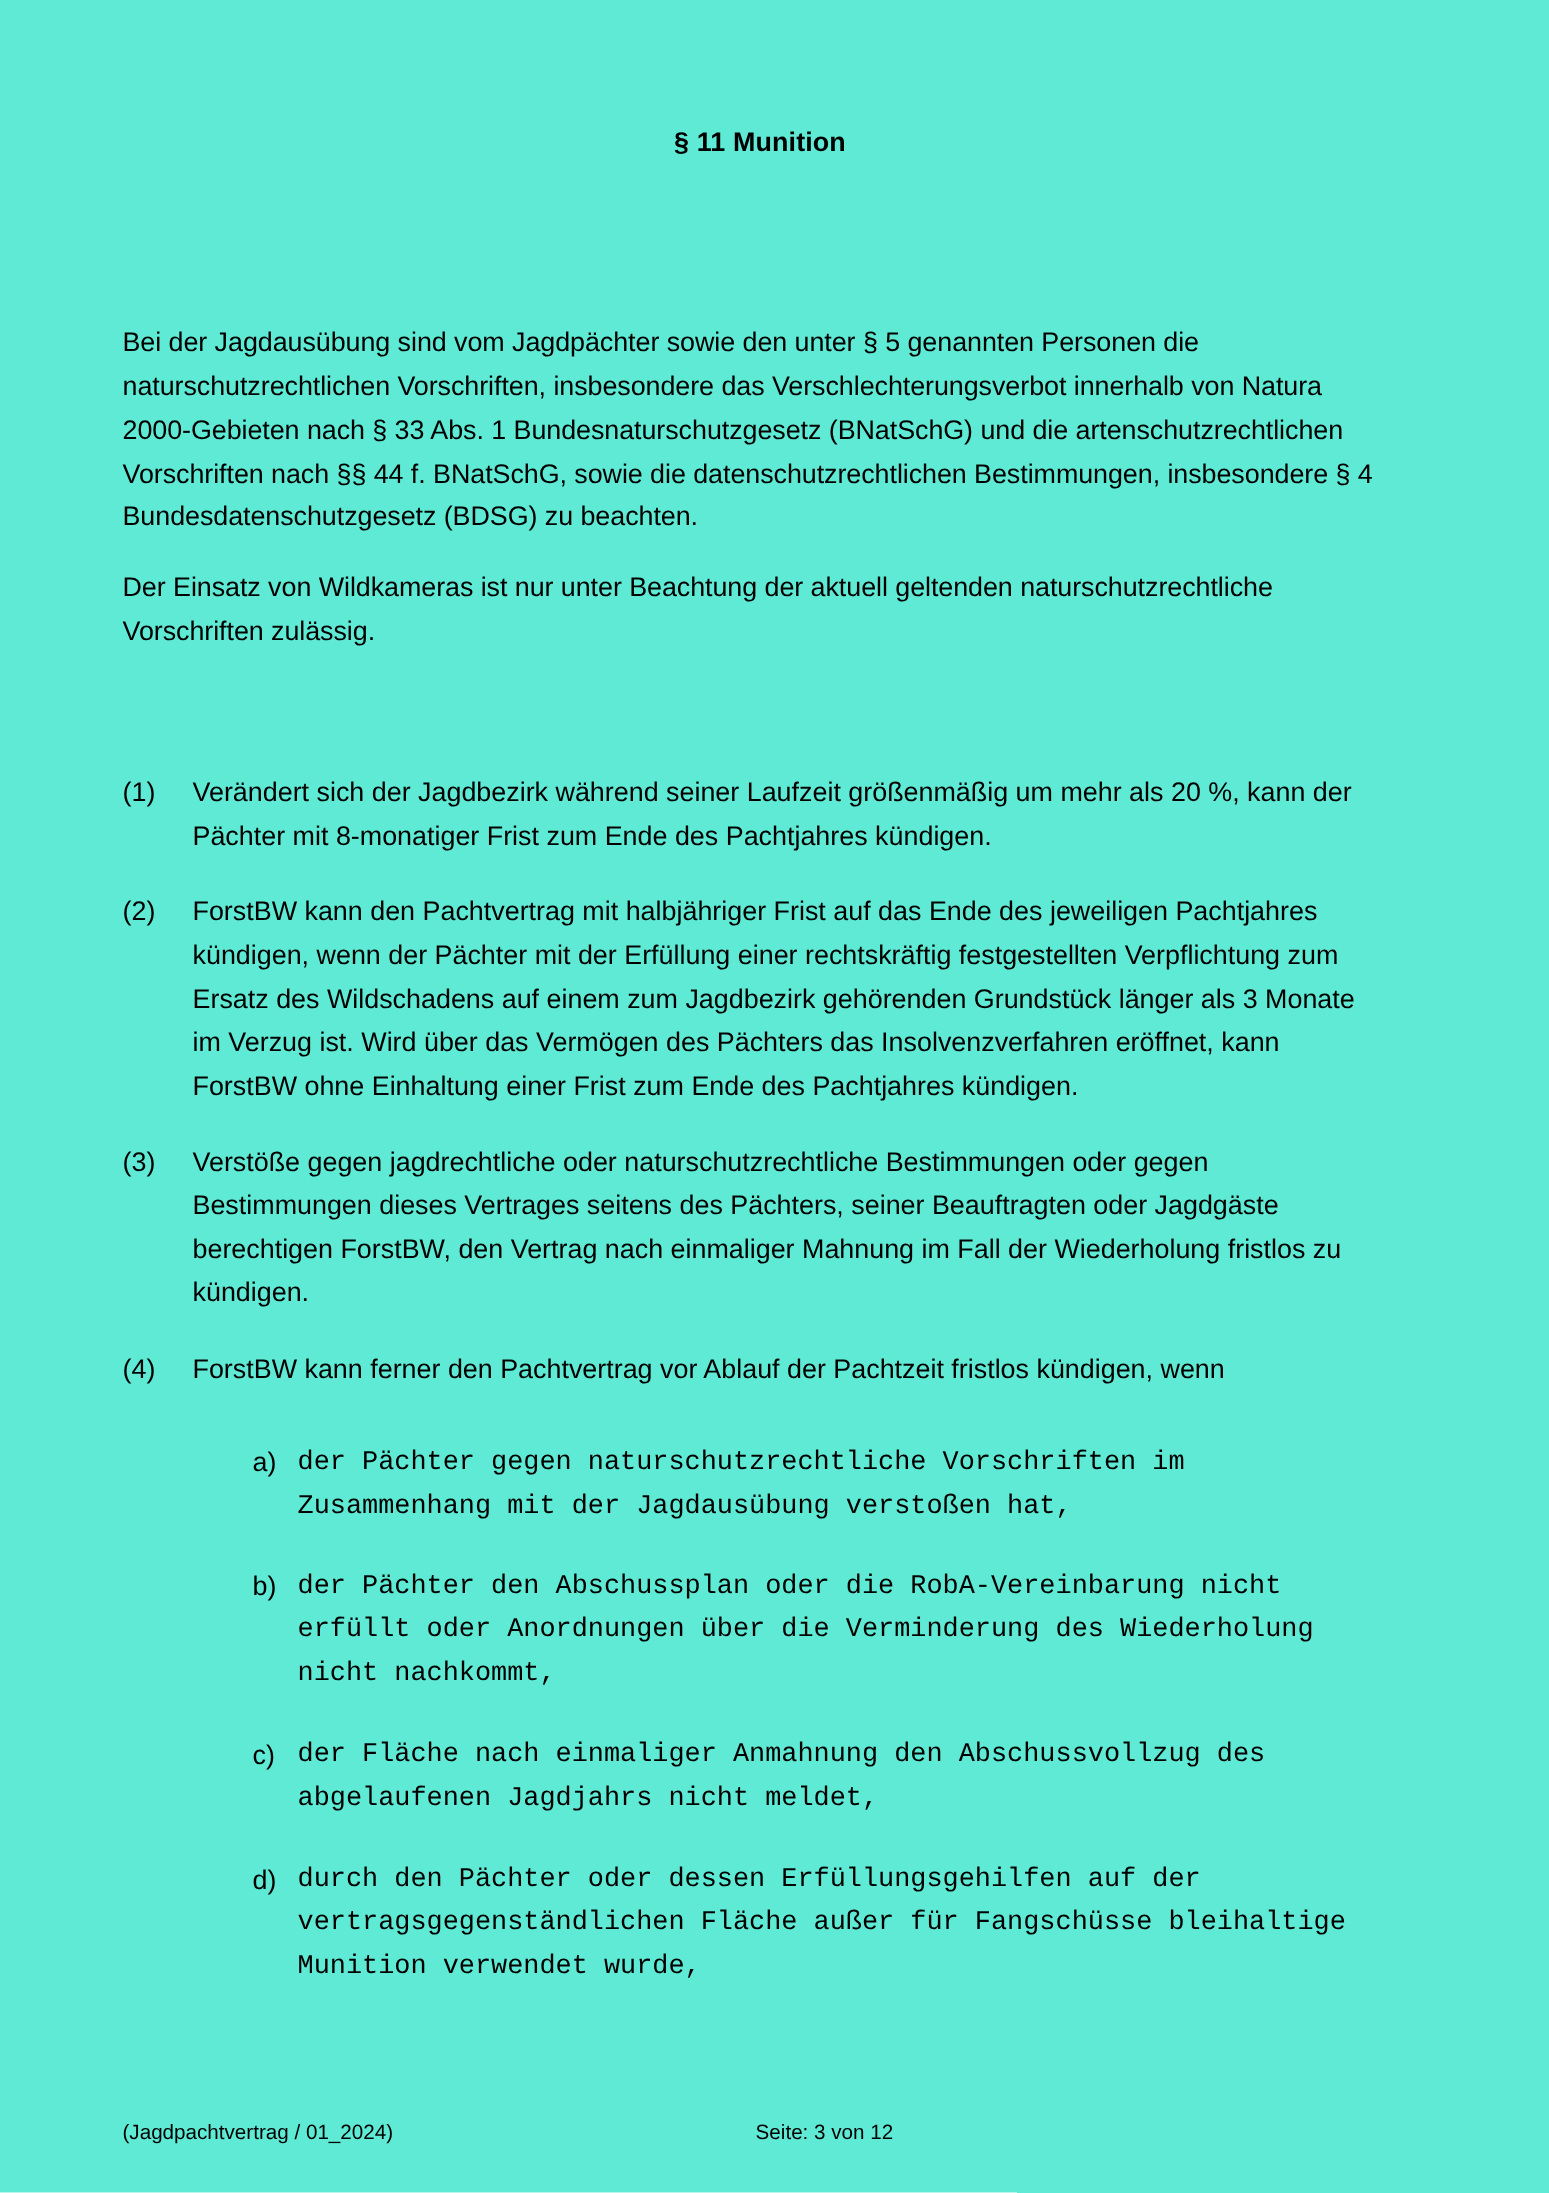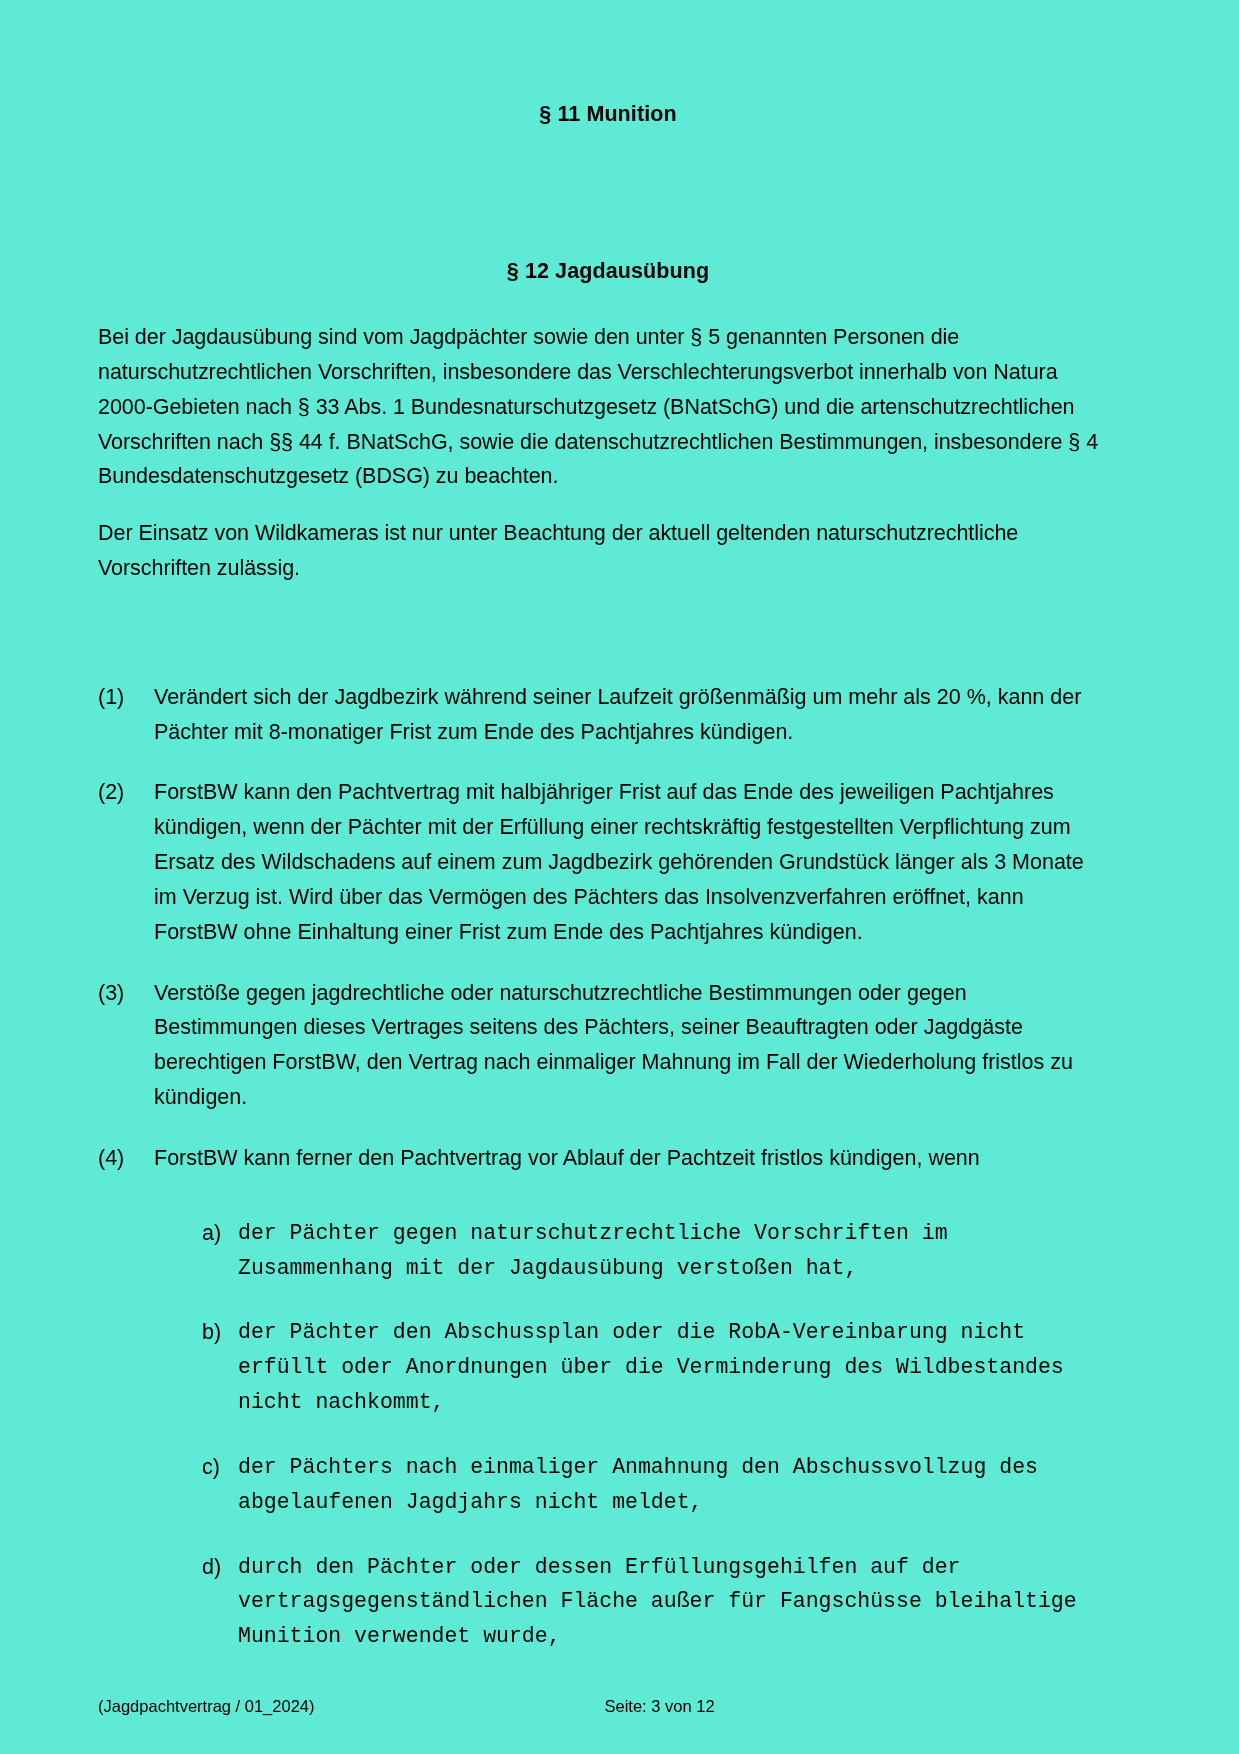--- a/index.html
+++ b/index.html
@@ -117,23 +117,20 @@
 
   <div class="content">
 
     <div class="heading-block first">
       <h1 class="section-heading">§ 11 Munition</h1>
     </div>
 
     <div class="spacer-lg"></div>
     <div class="spacer-md"></div>
 
-    <div class="heading-block">
-      <h1 class="section-heading">§ 12 Jagdausübung</h1>
-    </div>
     <p class="body-text">Bei der Jagdausübung sind vom Jagdpächter sowie den unter § 5 genannten Personen die naturschutzrechtlichen Vorschriften, insbesondere das Verschlechterungsverbot innerhalb von Natura 2000-Gebieten nach § 33 Abs. 1 Bundesnaturschutzgesetz (BNatSchG) und die artenschutzrechtlichen Vorschriften nach §§ 44 f. BNatSchG, sowie die datenschutzrechtlichen Bestimmungen, insbesondere § 4 Bundesdatenschutzgesetz (BDSG) zu beachten.</p>
     <div class="spacer-sm"></div>
     <p class="body-text">Der Einsatz von Wildkameras ist nur unter Beachtung der aktuell geltenden naturschutzrechtliche Vorschriften zulässig.</p>
 
     <div class="spacer-lg"></div>
     <div class="spacer-md"></div>
 
 
     <div class="para-row level1">
       <span class="para-marker">(1)</span>
@@ -157,26 +154,26 @@
 
     <div class="spacer-xs"></div>
 
     <div class="para-row level2">
       <span class="para-marker">a)</span>
       <span class="para-body">der Pächter gegen naturschutzrechtliche Vorschriften im Zusammenhang mit der Jagdausübung verstoßen hat,</span>
     </div>
 
     <div class="para-row level2">
       <span class="para-marker">b)</span>
-      <span class="para-body">der Pächter den Abschussplan oder die RobA-Vereinbarung nicht erfüllt oder Anordnungen über die Verminderung des Wildbestandes nicht nachkommt,</span>
+      <span class="para-body">der Pächter den Abschussplan oder die RobA-Vereinbarung nicht erfüllt oder Anordnungen über die Verminderung des Wiederholung nicht nachkommt,</span>
     </div>
 
     <div class="para-row level2">
       <span class="para-marker">c)</span>
-      <span class="para-body">der Pächters nach einmaliger Anmahnung den Abschussvollzug des abgelaufenen Jagdjahrs nicht meldet,</span>
+      <span class="para-body">der Fläche nach einmaliger Anmahnung den Abschussvollzug des abgelaufenen Jagdjahrs nicht meldet,</span>
     </div>
 
     <div class="para-row level2">
       <span class="para-marker">d)</span>
       <span class="para-body">durch den Pächter oder dessen Erfüllungsgehilfen auf der vertragsgegenständlichen Fläche außer für Fangschüsse bleihaltige Munition verwendet wurde,</span>
     </div>
 
   </div>
 
   <div class="footer">

